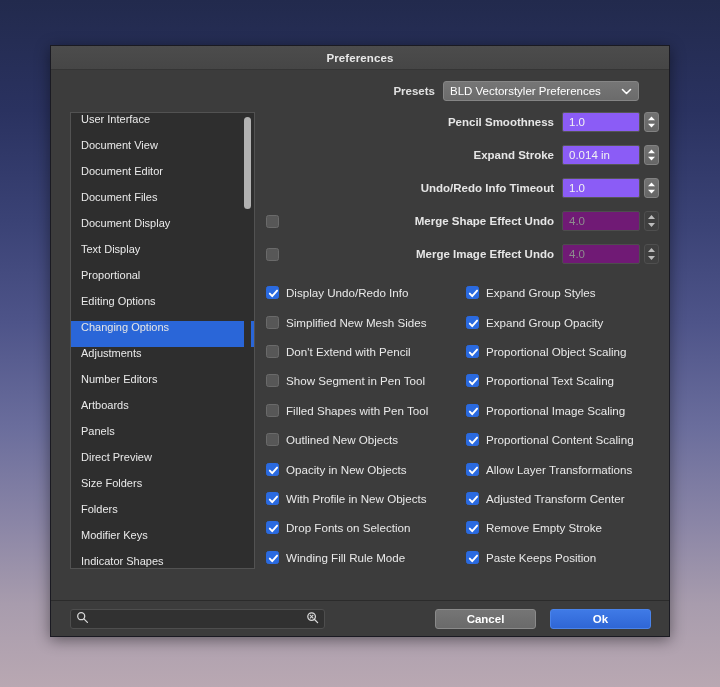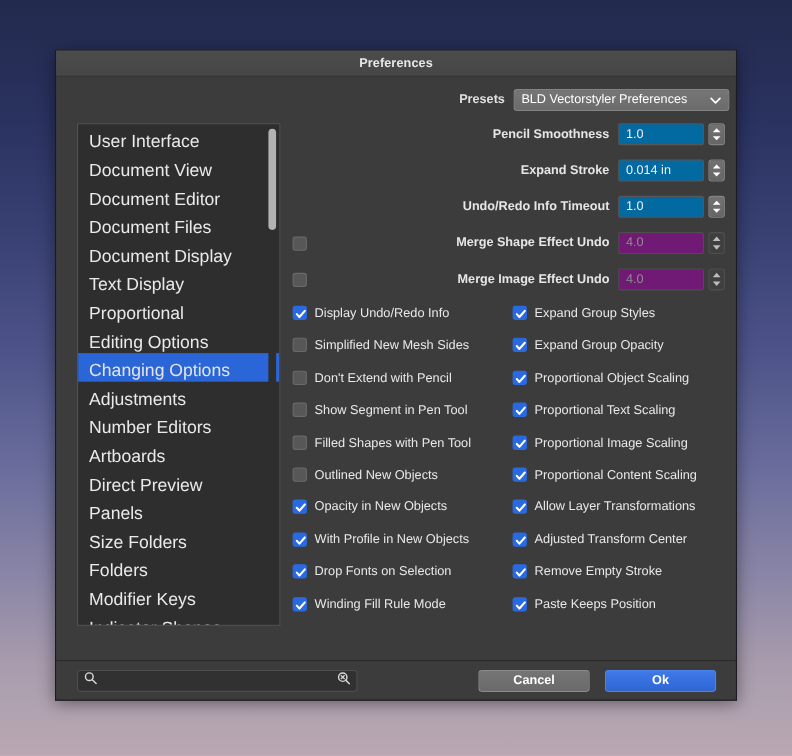--- a/index.html
+++ b/index.html
@@ -50,21 +50,21 @@
     color: #e8e8e8;
     font-size: 11.5px;
     font-weight: bold;
     letter-spacing: .1px;
   }
 
   
   #presets-row {
     height: 42px;
     display: flex; align-items: center; justify-content: flex-end;
-    padding-right: 6px;
+    padding-right: 30px;
     flex: 0 0 auto;
     gap: 8px;
   }
   #presets-row .presets-label {
     color: #e0e0e0; font-size: 11.5px; font-weight: bold;
   }
   .combo {
     width: 196px; height: 20px;
     background: linear-gradient(180deg, #767676 0%, #6b6b6b 100%);
     border: 1px solid #858585;
@@ -92,24 +92,24 @@
   #sidebar {
     position: absolute;
     left: 19px; top: 0;
     width: 185px; height: 457px;
     background: #2e2e2e;
     border: 1px solid #525252;
     overflow: hidden;
   }
   .side-item {
     height: 26px;
-    display: flex; align-items: flex-end;
+    display: flex; align-items: flex-start;
     padding-left: 10px;
     color: #eaeaea;
-    font-size: 16px;
+    font-size: 11px;
     cursor: default;
     white-space: nowrap;
   }
   .side-item.selected {
     background: #2a66d8;
     color: #e5e5e5;
   }
   #sidebar-scrollbar {
     position: absolute;
     right: 3px; top: 4px;
@@ -143,21 +143,21 @@
     flex: 1 1 auto;
     text-align: right;
     color: #e6e6e6;
     font-size: 11.5px;
     font-weight: bold;
     padding-right: 8px;
     white-space: nowrap;
   }
   .field {
     width: 78px; height: 20px;
-    background: #0369a1;
+    background: #8b5cf6;
     border: 1px solid #565656;
     border-radius: 2px;
     color: #f2f2f2;
     font-size: 11.5px;
     display: flex; align-items: center;
     padding-left: 6px;
     flex: 0 0 auto;
   }
   .field.disabled { color: #8d8d8d; background: #701a75; border-color: #4d4d4d; }
 
@@ -182,21 +182,21 @@
   #checkgrid {
     position: absolute;
     left: 0; top: 166px;
     right: 0;
     display: grid;
     grid-template-columns: 200px 1fr;
     grid-auto-rows: 29.4px;
     column-gap: 0px;
   }
   .chk-row {
-    display: flex; align-items: flex-start;
+    display: flex; align-items: center;
     cursor: default;
   }
   .chk-row .chk-label {
     color: #e9e9e9;
     font-size: 11.6px;
     margin-left: 7px;
     white-space: nowrap;
   }
   .cb {
     width: 13px; height: 13px;
@@ -320,24 +320,24 @@
           <div class="side-item">
             <span>Adjustments</span>
           </div>
           <div class="side-item">
             <span>Number Editors</span>
           </div>
           <div class="side-item">
             <span>Artboards</span>
           </div>
           <div class="side-item">
+            <span>Panels</span>
+          </div>
+          <div class="side-item">
             <span>Direct Preview</span>
-          </div>
-          <div class="side-item">
-            <span>Panels</span>
           </div>
           <div class="side-item">
             <span>Size Folders</span>
           </div>
           <div class="side-item">
             <span>Folders</span>
           </div>
           <div class="side-item">
             <span>Modifier Keys</span>
           </div>

